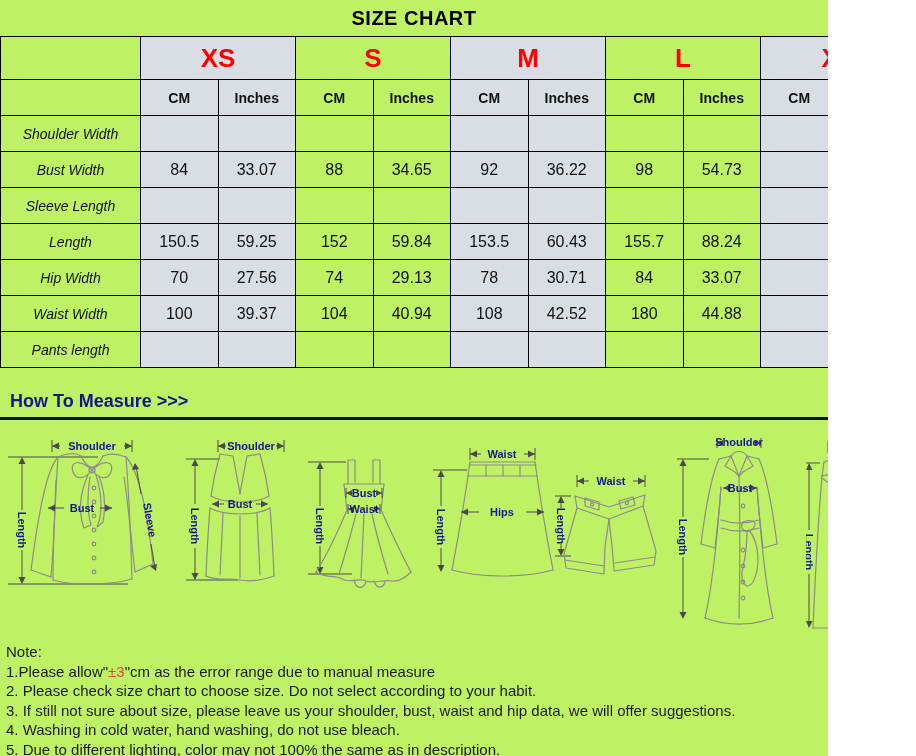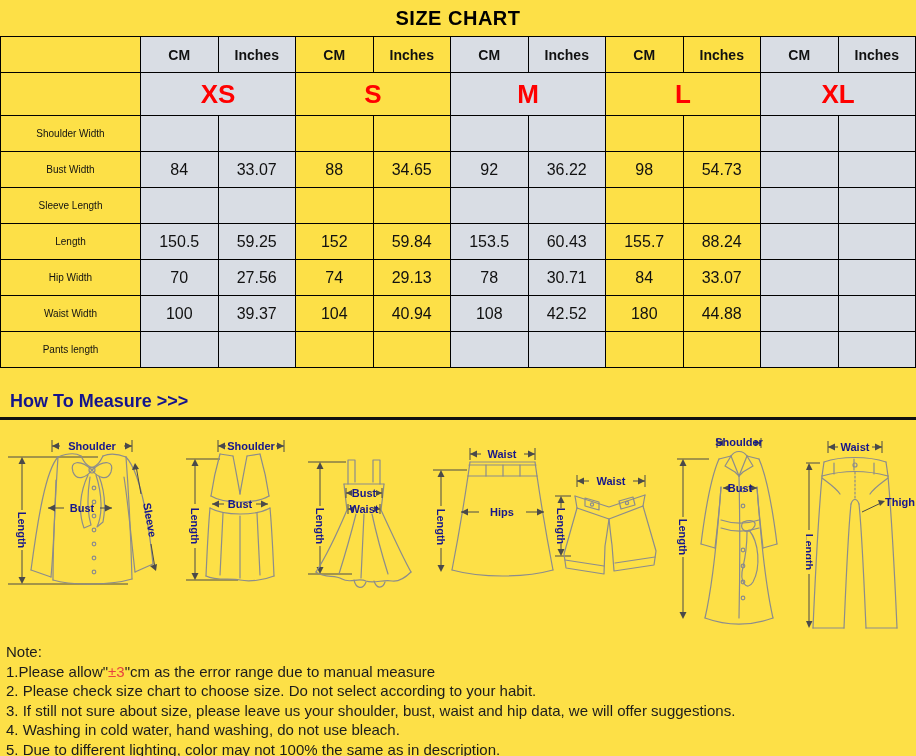--- a/index.html
+++ b/index.html
@@ -1,25 +1,25 @@
 <!DOCTYPE html>
 <html><head>
 <meta charset="utf-8">
 <style>
   * { box-sizing: border-box; }
   html, body { margin:0; padding:0; background:#fff; }
-  .page { position:relative; width:916px; height:756px; overflow:hidden; background:#fde047;
+  .page { position:relative; width:828px; height:756px; overflow:hidden; background:#bef264;
           font-family:"Liberation Sans", sans-serif; color:#1a1a1a; }
   .title { text-align:center; font-size:20px; font-weight:bold; color:#000; margin:7px 0 6px 0; letter-spacing:0.5px; }
 
   table.size-chart { border-collapse:collapse; table-layout:fixed; width:916px; }
   table.size-chart td { border:1px solid #000; text-align:center; vertical-align:middle; overflow:hidden; padding:0; }
   td.size  { font-size:26px; font-weight:bold; color:#ff0000; height:43px; }
   td.unit  { font-size:14px; font-weight:bold; height:36px; color:#111; }
-  td.lbl   { font-size:10px; height:36px; color:#111; }
+  td.lbl   { font-size:14px; height:36px; color:#111;font-style:italic; }
   td.val   { font-size:16px; color:#111; }
   td.sh    { background:#d9dde4; }
 
   .measure-head { color:#14148c; font-weight:bold; font-size:18px; margin:23px 12px 5px 10px; }
   .rule { height:3px; background:#111; width:916px; }
 
   .figures { display:flex; width:916px; height:205px; margin-top:12px; }
   .fig { flex:0 0 auto; }
   svg text { font-family:"Liberation Sans", sans-serif; font-size:11px; font-weight:bold; fill:#16168c; }
   .g  { fill:none; stroke:#8c8c8c; stroke-width:1.2; stroke-linecap:round; stroke-linejoin:round; }
@@ -36,40 +36,40 @@
 <div class="page">
 
   <div class="title">SIZE CHART</div>
 
   <table class="size-chart">
     <colgroup>
       <col style="width:140px">
       <col span="10">
     </colgroup>
     <tbody>
+        <tr>
+          <td class="lbl"></td>
+          <td colspan="2" class="size sh">XS</td>
+          <td colspan="2" class="size">S</td>
+          <td colspan="2" class="size sh">M</td>
+          <td colspan="2" class="size">L</td>
+          <td colspan="2" class="size sh">XL</td>
+        </tr>
         <tr>
           <td class="lbl"></td>
           <td class="unit sh">CM</td>
           <td class="unit sh">Inches</td>
           <td class="unit">CM</td>
           <td class="unit">Inches</td>
           <td class="unit sh">CM</td>
           <td class="unit sh">Inches</td>
           <td class="unit">CM</td>
           <td class="unit">Inches</td>
           <td class="unit sh">CM</td>
           <td class="unit sh">Inches</td>
-        </tr>
-        <tr>
-          <td class="lbl"></td>
-          <td colspan="2" class="size sh">XS</td>
-          <td colspan="2" class="size">S</td>
-          <td colspan="2" class="size sh">M</td>
-          <td colspan="2" class="size">L</td>
-          <td colspan="2" class="size sh">XL</td>
         </tr>
         <tr>
           <td class="lbl">Shoulder Width</td>
           <td class="val sh"></td>
           <td class="val sh"></td>
           <td class="val"></td>
           <td class="val"></td>
           <td class="val sh"></td>
           <td class="val sh"></td>
           <td class="val"></td>

